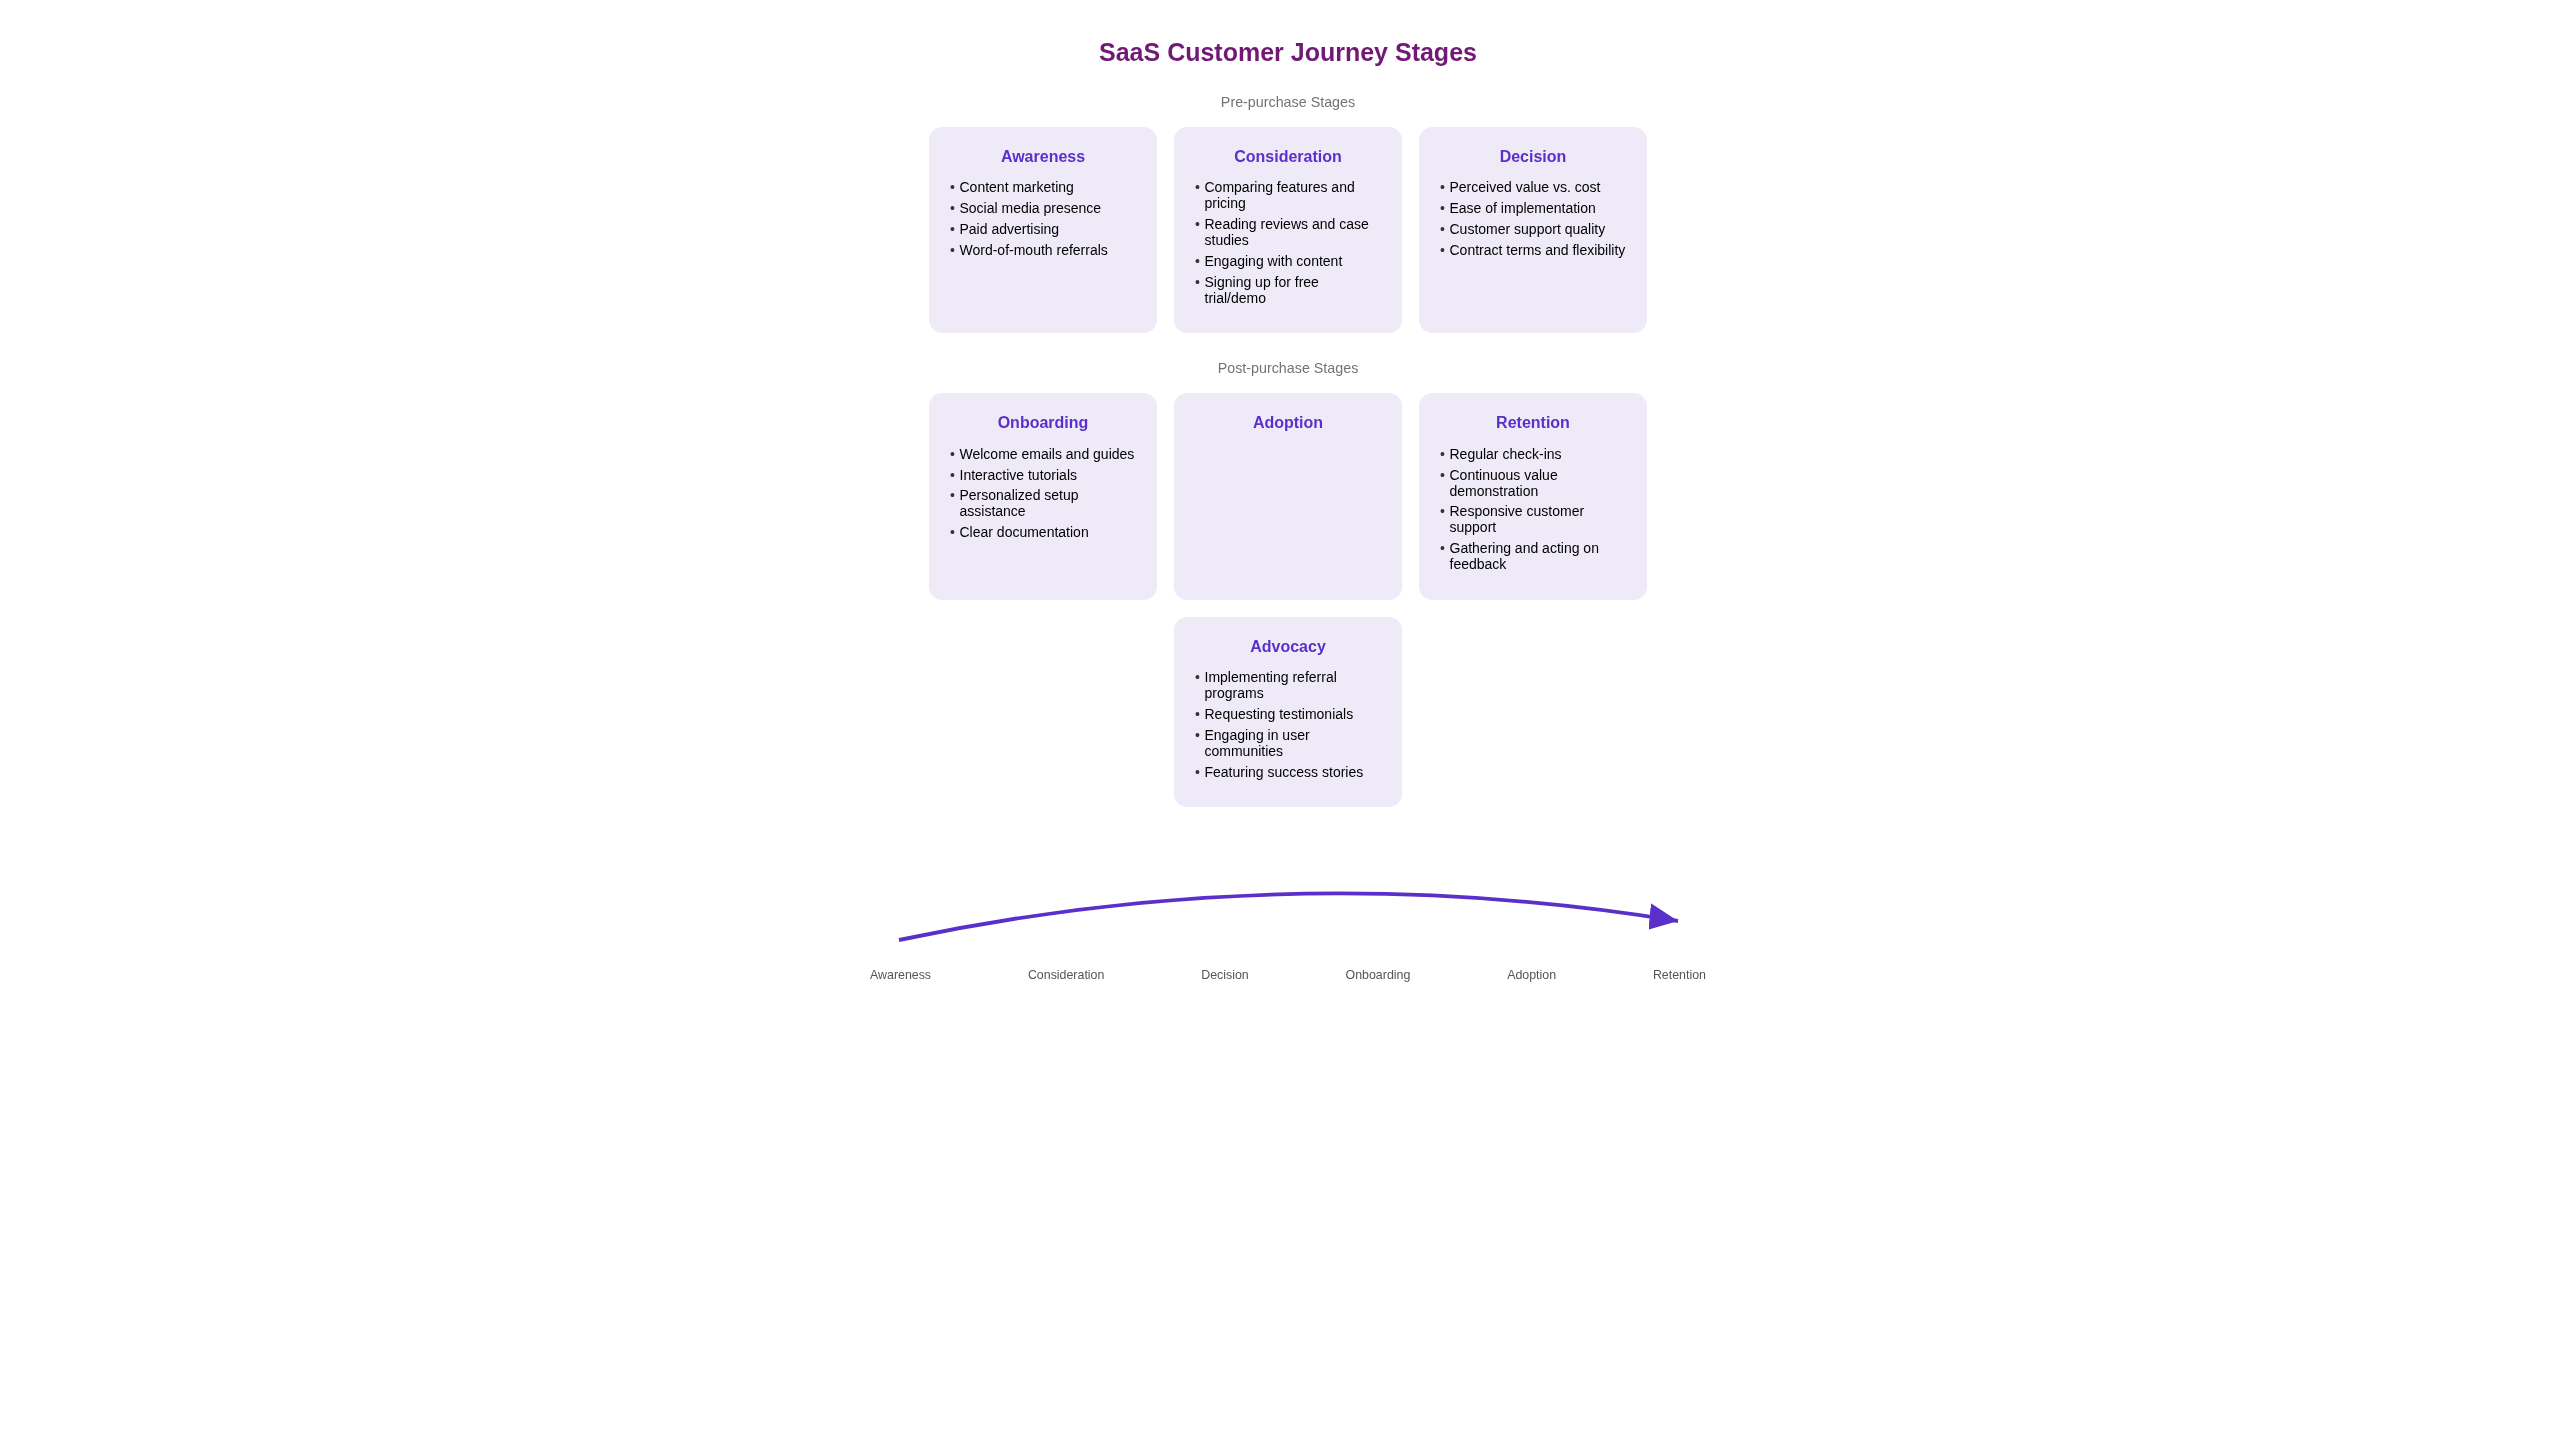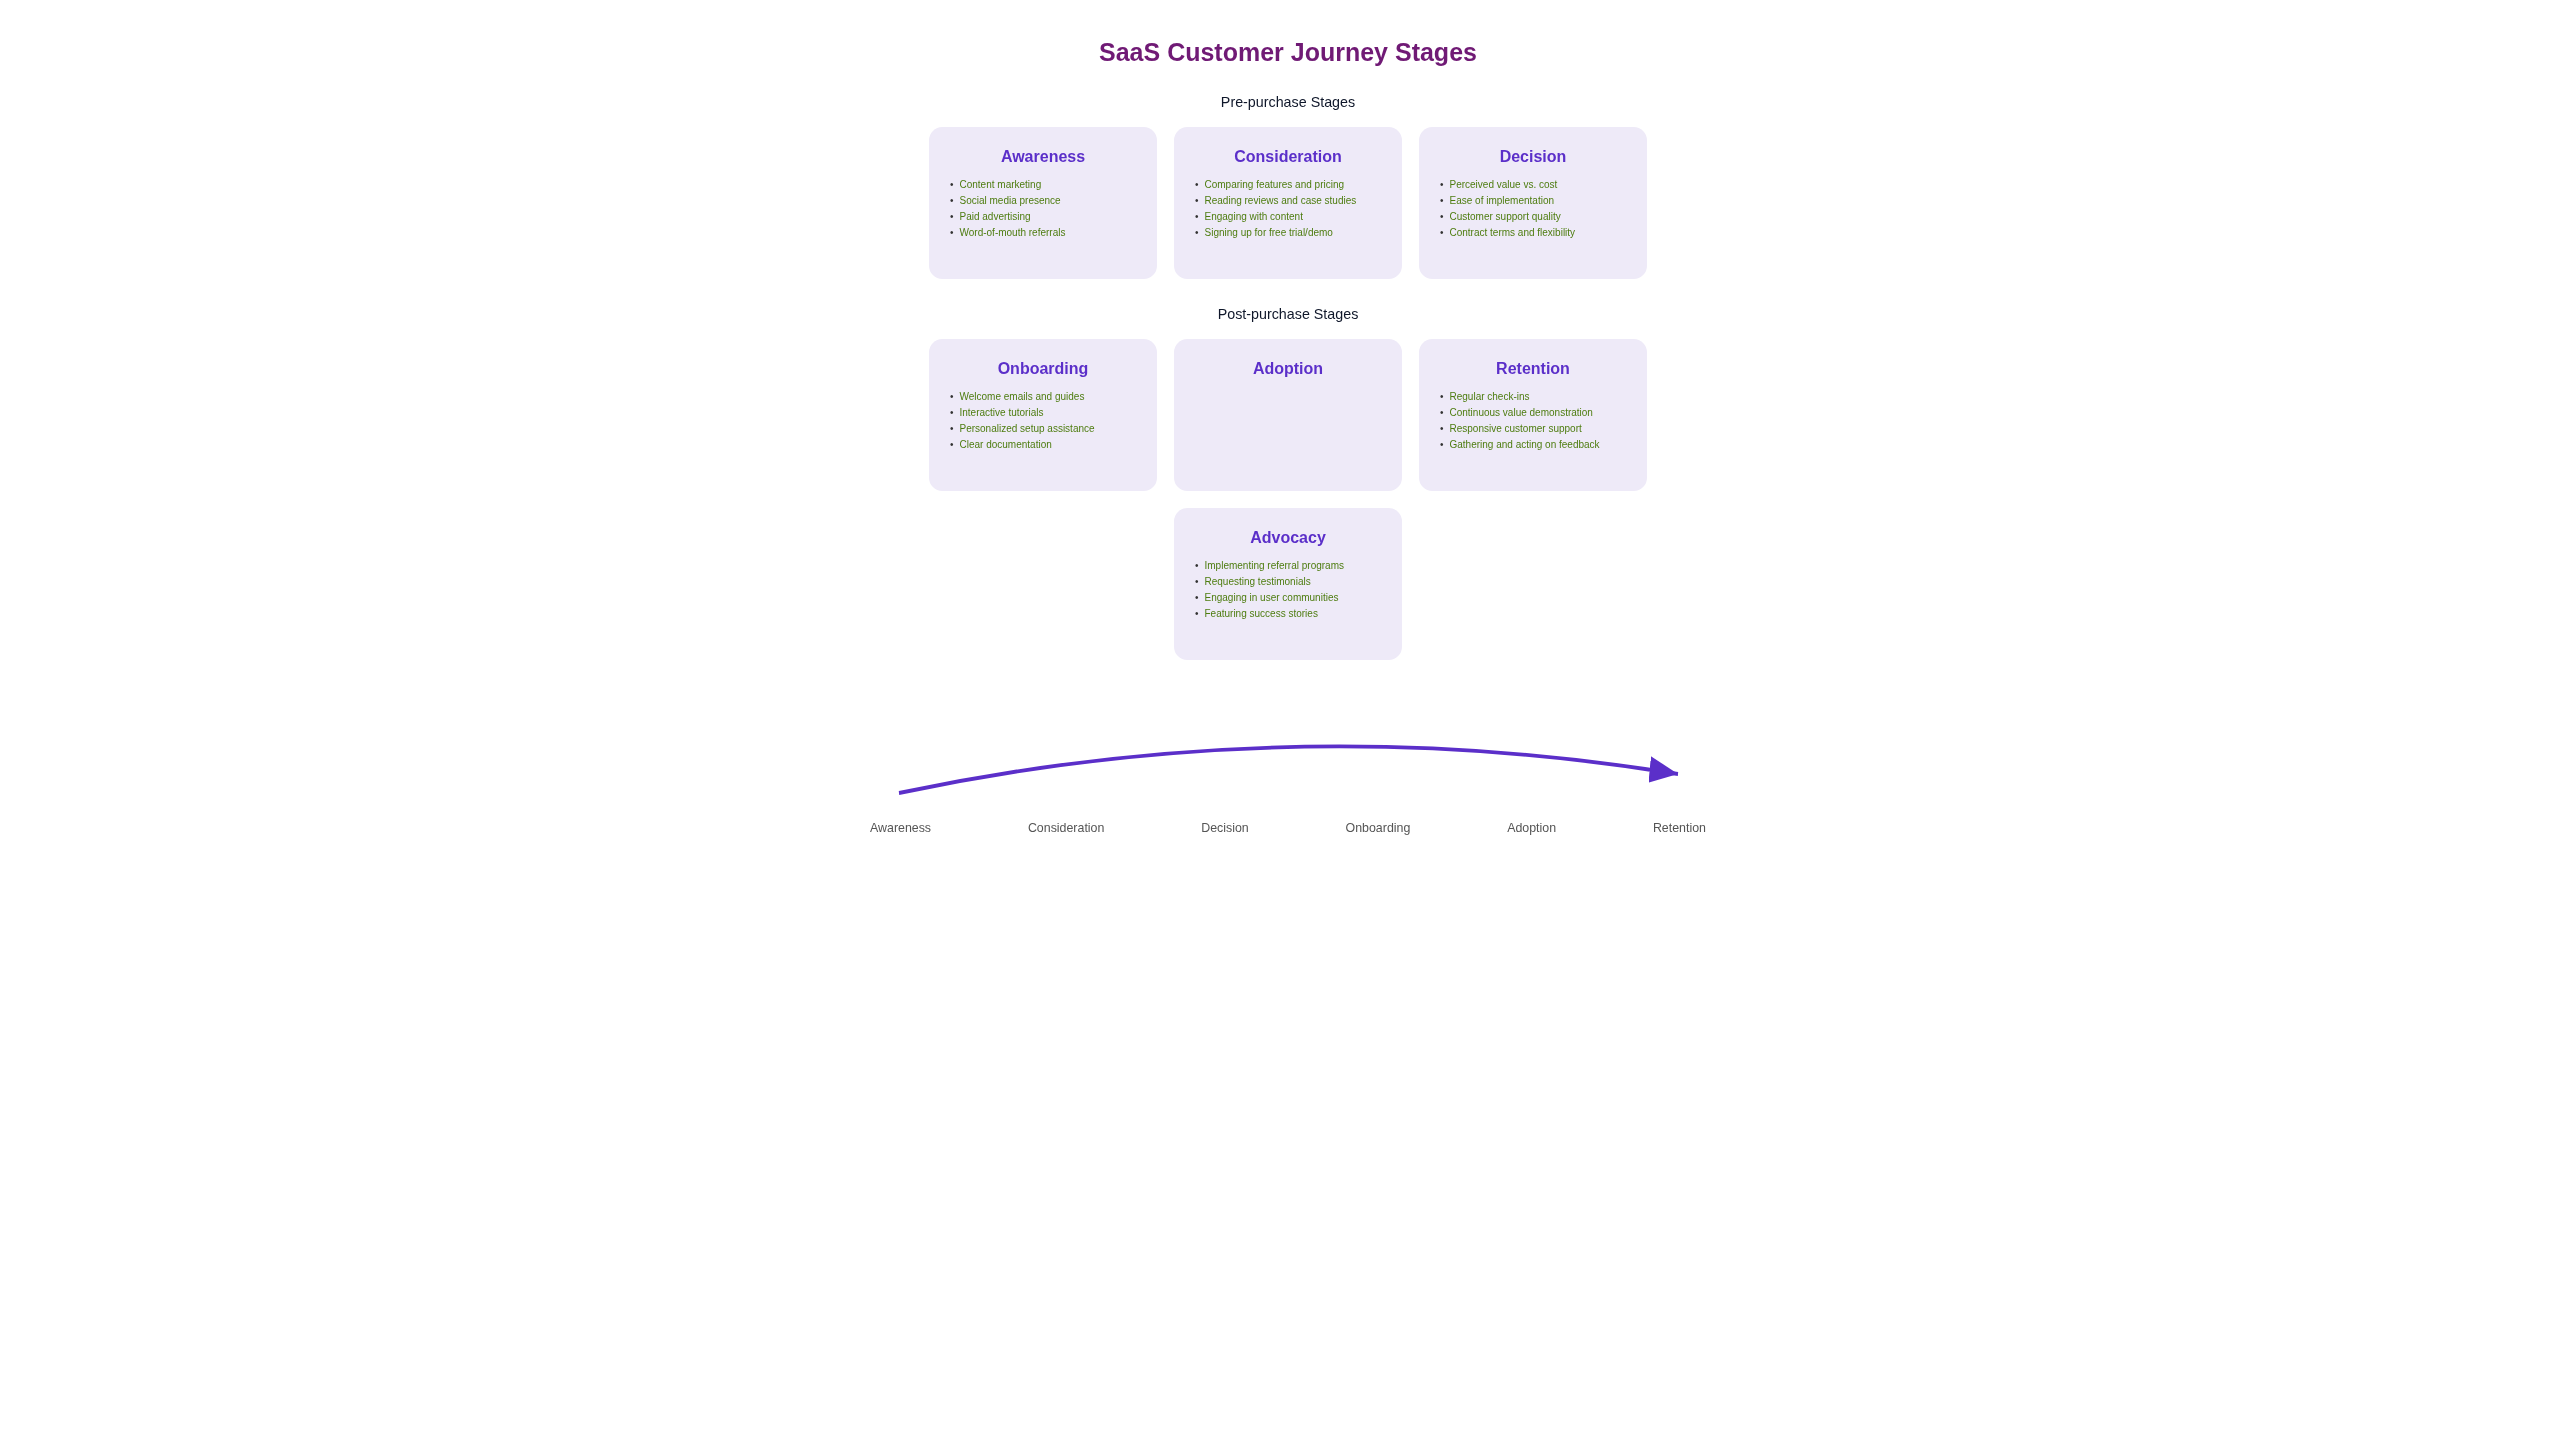--- a/index.html
+++ b/index.html
@@ -20,21 +20,21 @@
     .main-title {
       text-align: center;
       font-size: 25px;
       font-weight: 700;
       color: #701a75;
       margin-bottom: 27px;
     }
     .section-label {
       text-align: center;
       font-size: 14.3px;
-      color: #0f172a;
+      color: #737373;
       margin-bottom: 17px;
     }
     .cards-row {
       display: flex;
       gap: 17px;
       justify-content: center;
       margin-bottom: 9.5px;
     }
     .cards-row-centered {
       display: flex;
@@ -54,22 +54,22 @@
       font-weight: 700;
       color: #5b2fc9;
       text-align: center;
       margin-bottom: 13.3px;
     }
     .card-items {
       list-style: none;
       padding: 0;
     }
     .card-items li {
-      font-size: 10px;
-      color: #4d7c0f;
+      font-size: 14px;
+      color: #000000;
       margin-bottom: 4.8px;
       padding-left: 9.5px;
       position: relative;
     }
     .card-items li::before {
       content: '•';
       position: absolute;
       left: 0;
       color: #333;
     }

